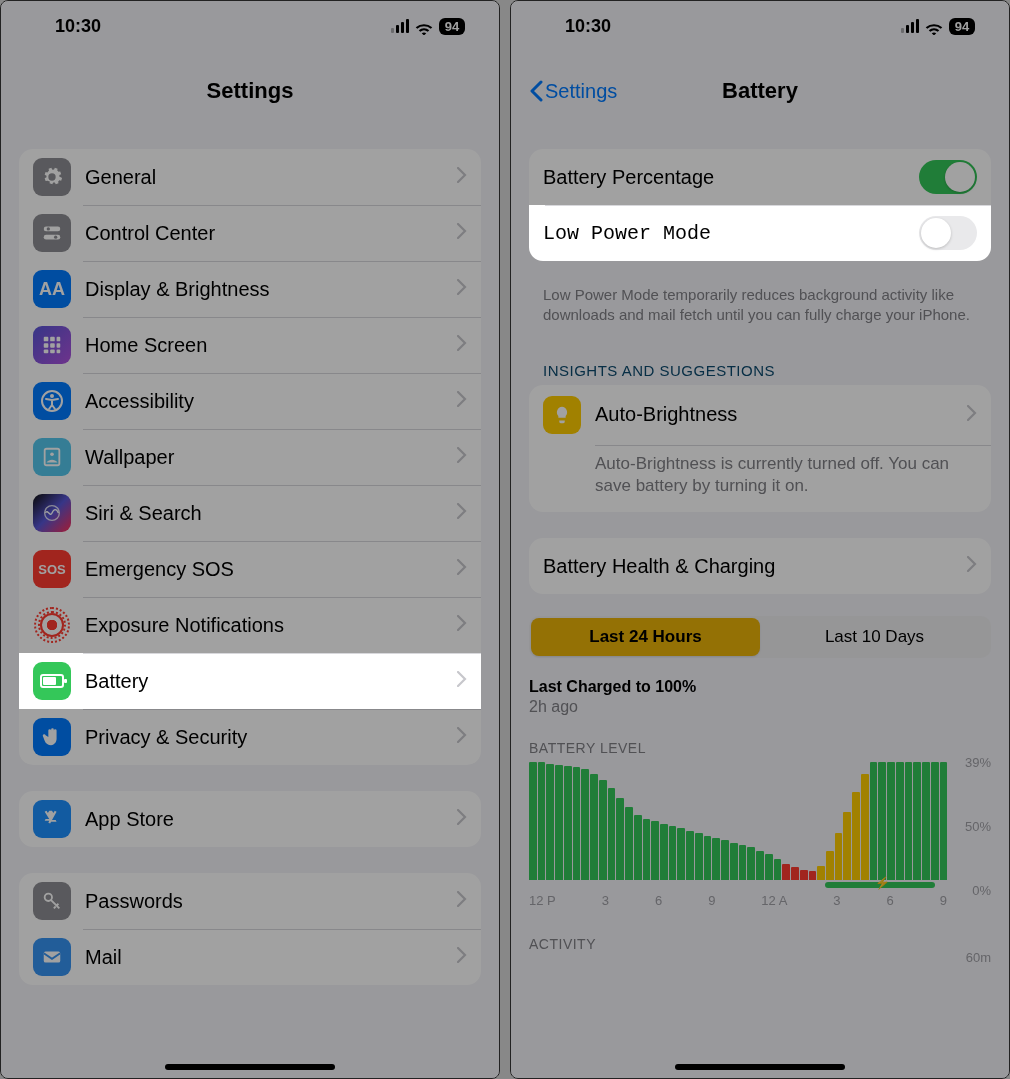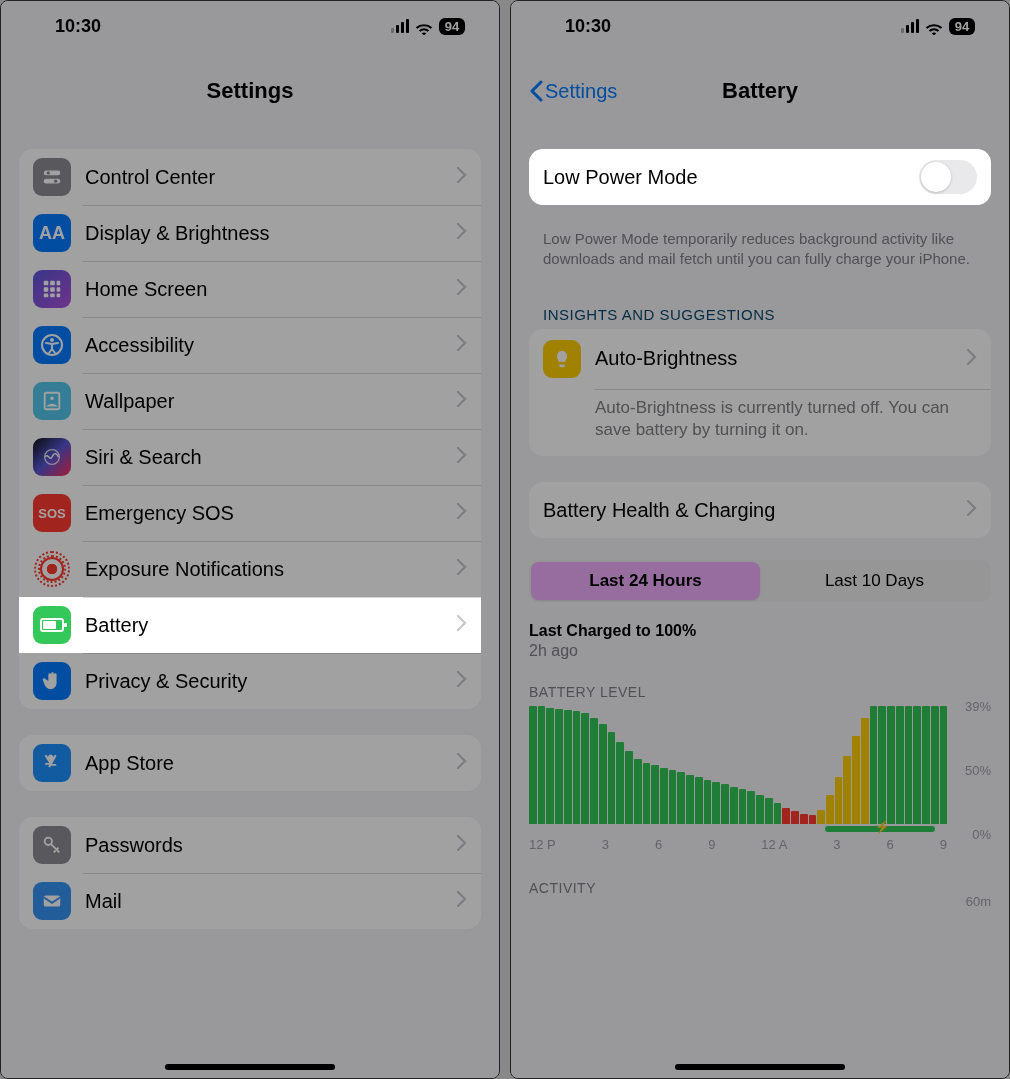--- a/index.html
+++ b/index.html
@@ -119,21 +119,21 @@
   }
   .insight-sub { font-size:17px; color:#808086; padding:8px 16px 14px 66px; line-height:1.35;}
 
   
   .seg {
     margin:22px 18px 0 18px; background:#eeeef0; border-radius:10px;
     display:flex; padding:2px; height:42px;
   }
   .seg-item { flex:1; display:flex; align-items:center; justify-content:center;
     font-size:17px; border-radius:8px;}
-  .seg-item.sel { background:#f0abfc; font-weight:600; box-shadow:0 1px 2px rgba(0,0,0,.1);}
+  .seg-item.sel { background:#eab308; font-weight:600; box-shadow:0 1px 2px rgba(0,0,0,.1);}
 
   .charge-block { margin:20px 18px 0 18px;}
   .charge-title { font-size:16px; font-weight:600;}
   .charge-sub { font-size:16px; color:#808086; margin-top:2px;}
 
   .chart-block { margin:24px 18px 0 18px;}
   .chart-header{ font-size:14px; color:#808086; letter-spacing:.5px; margin-bottom:6px;}
   .bl-chart {
     position:relative; height:128px; padding-right:44px;
   }
@@ -213,20 +213,31 @@
       <span class="batt-pill">94</span>
     </div>
   </div>
 
   <div class="nav">
     <span class="nav-title">Settings</span>
   </div>
 
   <div class="group first">
     <div class="row">
+      <div class="icon-box ic-general">
+        <svg width="22" height="22" viewBox="0 0 24 24" fill="#fff">
+            <path d="M12 8a4 4 0 100 8 4 4 0 000-8zm9 4l2 1-1 3-2-.4a8 8 0 01-1.3 1.3l.4 2-3 1-1-2a8 8 0 01-1.8 0l-1 2-3-1 .4-2A8 8 0 017.4 16L5 16.4l-1-3 2-1a8 8 0 010-1.8l-2-1 1-3 2 .4A8 8 0 018.7 5.3L8.3 3l3-1 1 2a8 8 0 011.8 0l1-2 3 1-.4 2a8 8 0 011.3 1.3l2-.4 1 3-2 1a8 8 0 010 1.8z"></path>
+          </svg>
+      </div>
+      <span class="row-label">General</span>
+      <span class="chev"><svg viewBox="0 0 10 16">
+            <path d="M1 1l7 7-7 7" stroke="#c7c7cc" stroke-width="2.2" fill="none" stroke-linecap="round"></path>
+          </svg></span>
+    </div>
+    <div class="row">
       <div class="icon-box ic-cc">
         <svg width="22" height="22" viewBox="0 0 24 24" fill="#fff">
             <rect x="3" y="5" width="18" height="5" rx="2.5"></rect>
             <rect x="3" y="14" width="18" height="5" rx="2.5"></rect>
             <circle cx="8" cy="7.5" r="1.8" fill="#8e8e93"></circle>
             <circle cx="16" cy="16.5" r="1.8" fill="#8e8e93"></circle>
           </svg>
       </div>
       <span class="row-label">Control Center</span>
       <span class="chev"><svg viewBox="0 0 10 16">
@@ -404,21 +415,27 @@
     <div class="nav-back">
       <svg viewBox="0 0 14 22">
           <path d="M12 2L3 11l9 9" stroke="#007aff" stroke-width="3" fill="none" stroke-linecap="round" stroke-linejoin="round"></path>
         </svg>
       <span>Settings</span>
     </div>
     <span class="nav-title">Battery</span>
   </div>
 
   <div class="group first">
-    <div class="row row-noicon no-dim" style="background:#fff;">
+    <div class="row row-noicon">
+      <span class="row-label">Battery Percentage</span>
+      <div class="toggle on">
+          <div class="knob"></div>
+        </div>
+    </div>
+    <div class="row row-noicon no-dim" style="background:#fff;font-family:Liberation Mono, monospace;">
       <span class="row-label">Low Power Mode</span>
       <div class="toggle">
           <div class="knob"></div>
         </div>
     </div>
   </div>
   <div class="footer-text">Low Power Mode temporarily reduces background activity like downloads and mail fetch until you can fully charge your iPhone.</div>
 
   <div class="group-header">INSIGHTS AND SUGGESTIONS</div>
   <div class="group" style="margin-top:0;">

